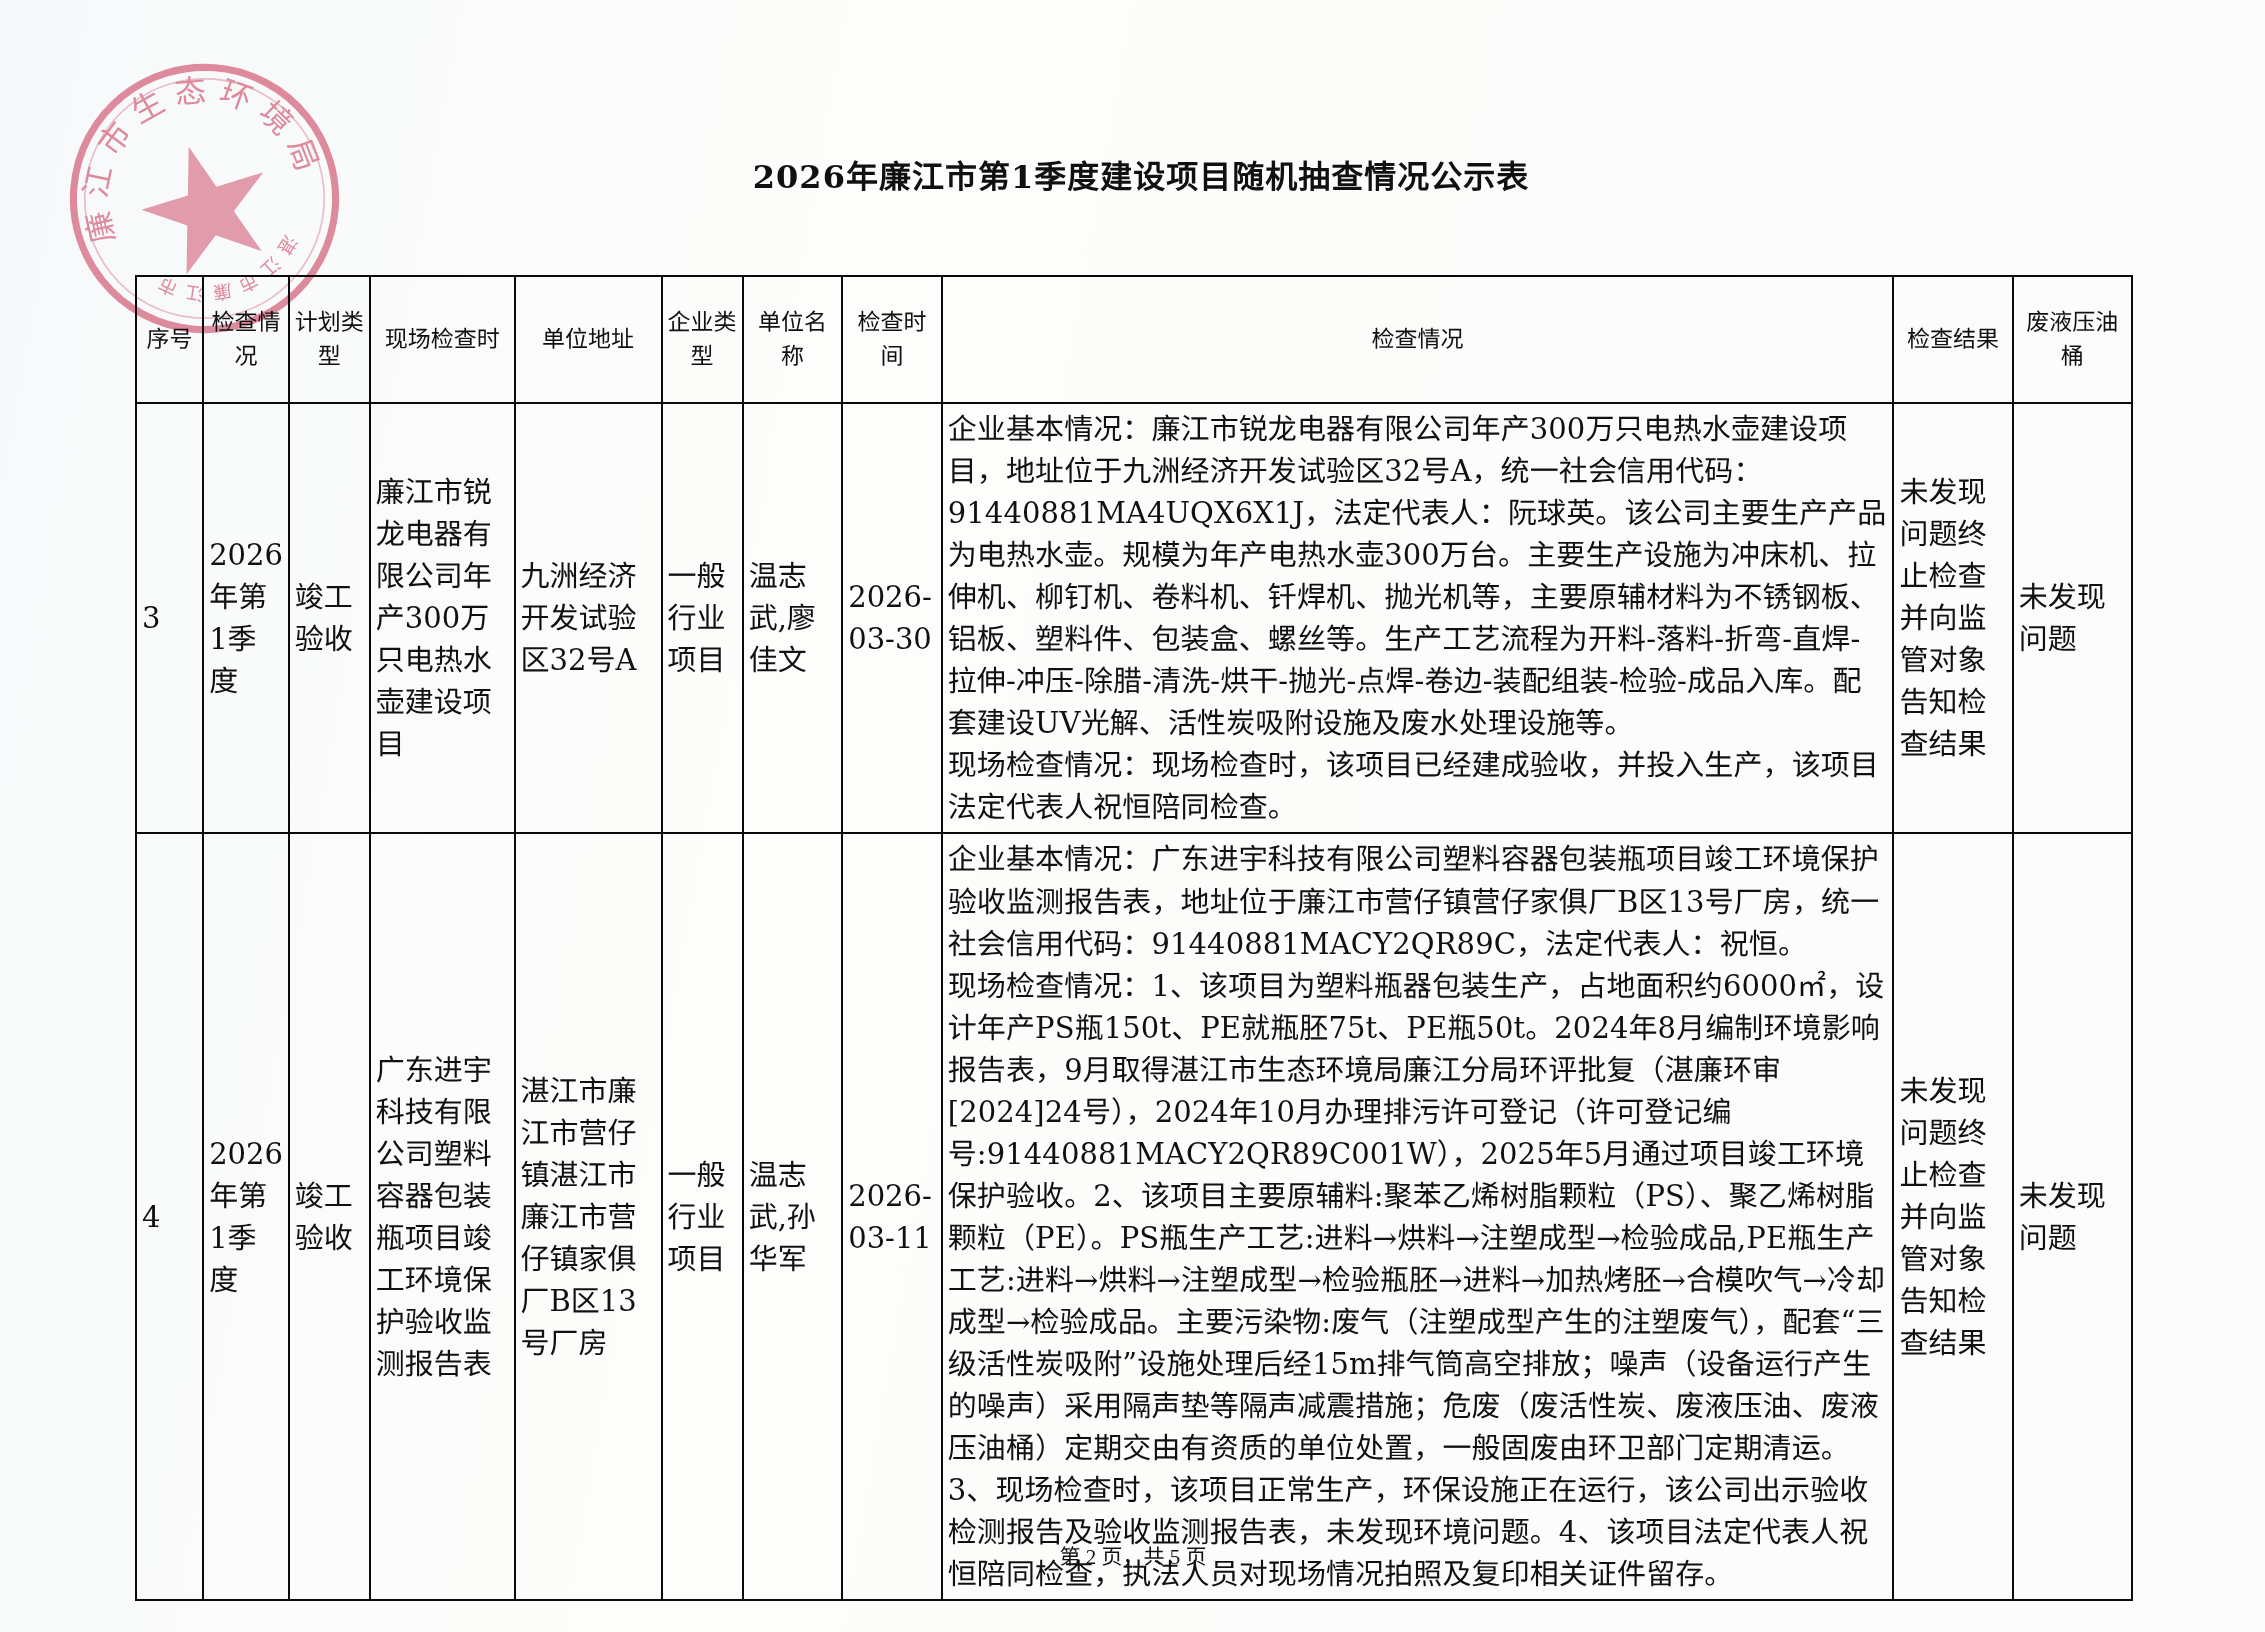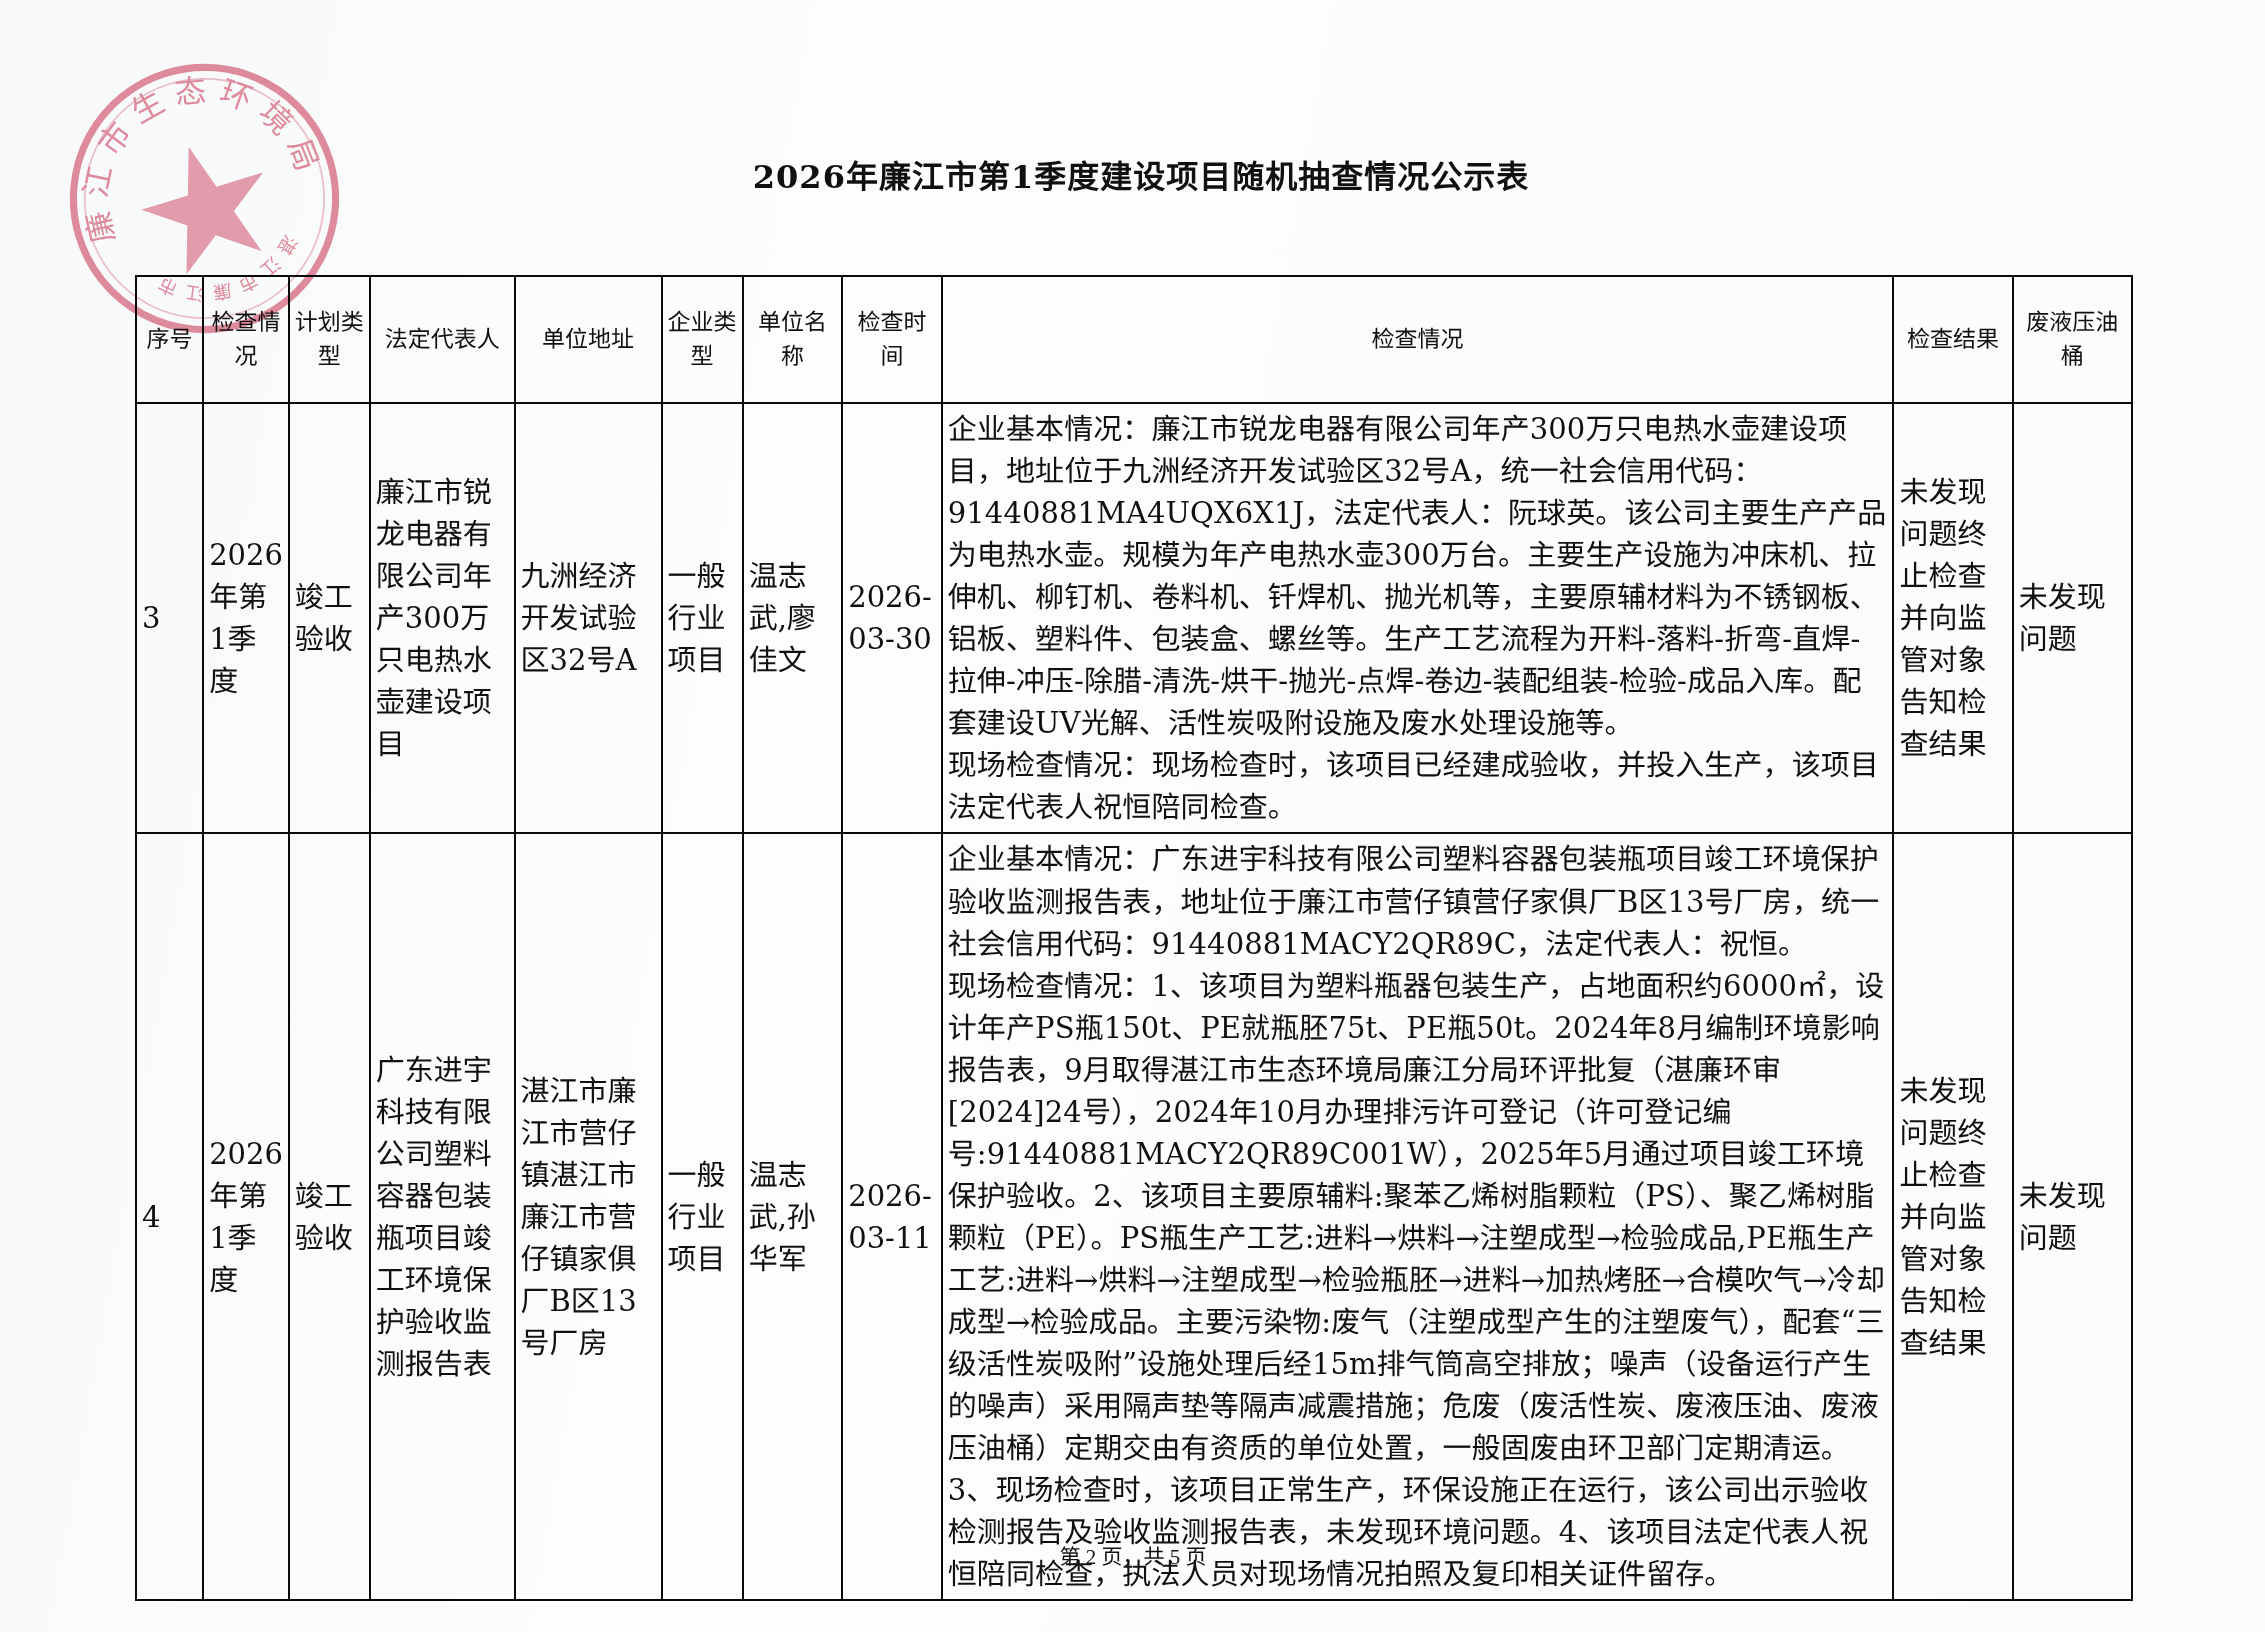--- a/index.html
+++ b/index.html
@@ -159,21 +159,21 @@
           <col class="w-time">
           <col class="w-detail">
         <col class="w-result">
           <col class="w-found">
       </colgroup>
       <thead>
         <tr>
           <th>序号</th>
           <th>检查情况</th>
           <th>计划类型</th>
-          <th>法定代表人</th>
+          <th>现场检查时</th>
           <th>单位地址</th>
           <th>企业类型</th>
           <th>单位名称</th>
           <th>检查时间</th>
           <th>检查情况</th>
           <th>检查结果</th>
           <th>废液压油桶</th>
         </tr>
       </thead>
       <tbody>

